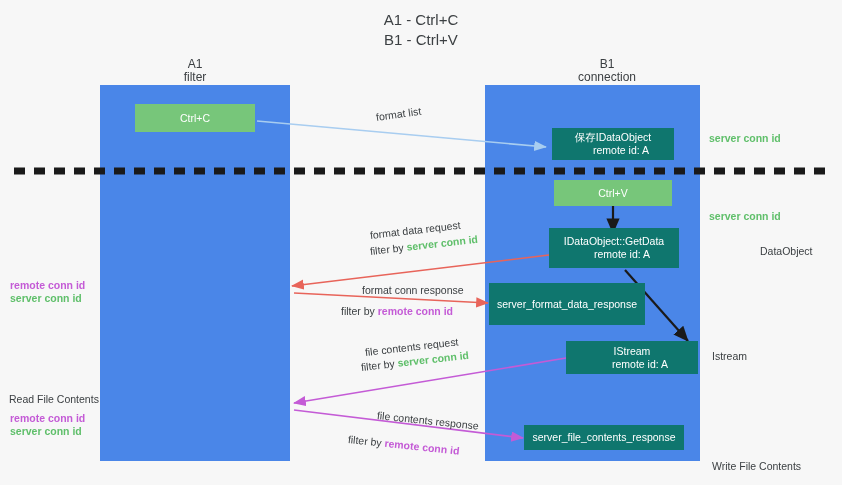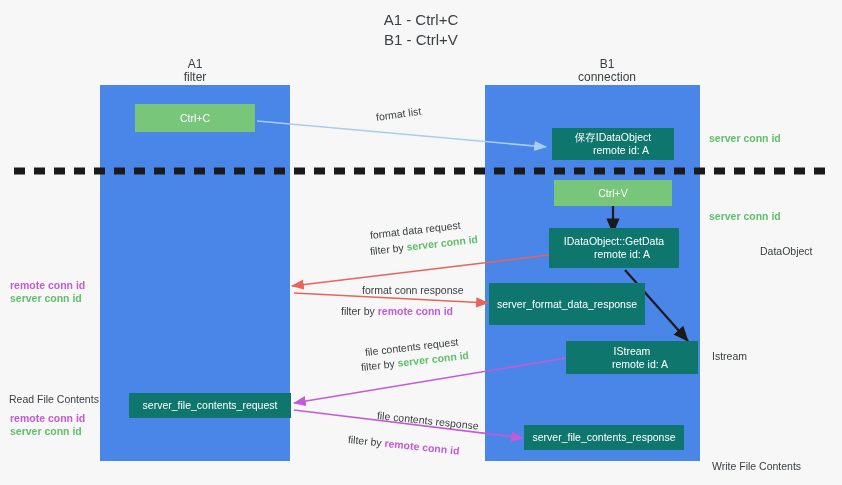--- a/index.html
+++ b/index.html
@@ -168,23 +168,20 @@
   <div class="node orange" style="left:566px; top:341px; width:132px; height:33px;">
     <span>IStream</span>
     <span class="l2">remote id: A</span>
   </div>
 
 
   <div class="node orange" style="left:489px; top:283px; width:156px; height:42px;">
     <span>server_format_data_response</span>
   </div>
 
-  <div class="node orange" style="left:129px; top:393px; width:162px; height:25px;">
-    <span>server_file_contents_request</span>
-  </div>
 
   <div class="node orange" style="left:524px; top:425px; width:160px; height:25px;">
     <span>server_file_contents_response</span>
   </div>
 
   <svg class="overlay top" viewBox="0 0 842 485">
     <line x1="14" y1="171" x2="826" y2="171" stroke="#1a1a1a" stroke-width="7" stroke-dasharray="11 9" stroke-linecap="butt"></line>
   </svg>
 
   <div class="lbl slant-up" style="left:376px; top:111px;">format list</div>

